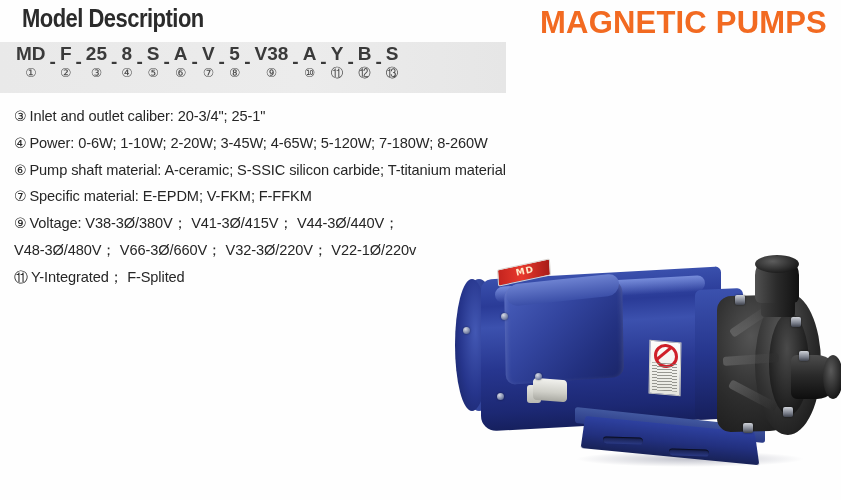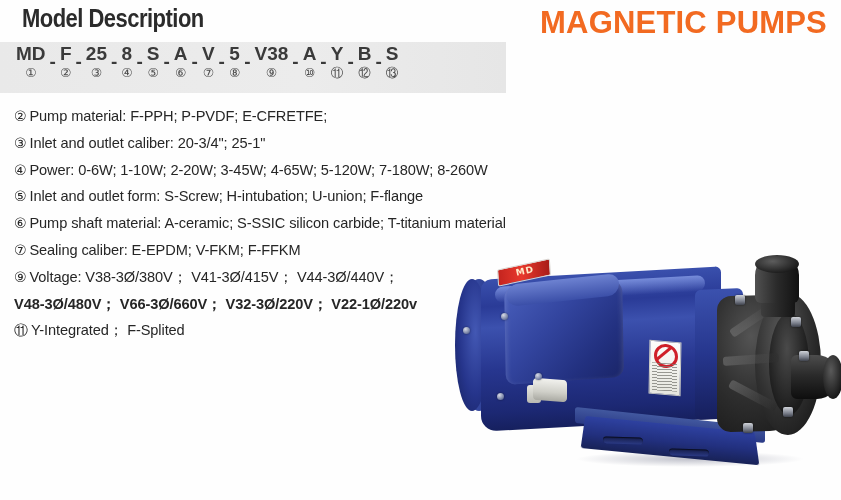--- a/index.html
+++ b/index.html
@@ -59,21 +59,21 @@
     color:#262626;
     line-height:26.8px;
     white-space:nowrap;
     letter-spacing:-0.1px;
   }
   .spec-line .cnum{
     font-family:"DejaVu Sans", sans-serif;
     font-size:14px;
     margin-right:3px;
   }
-  .spec-line.cont{padding-left:0px;font-weight:bold;}
+  .spec-line.cont{padding-left:0px;}
 
   
   #brand-title{
     position:absolute;right:14px;top:6px;
     text-align:right;
     color:#f26a21;
     font-weight:bold;
     font-size:31px;
     line-height:33px;
     letter-spacing:0.2px;
@@ -344,26 +344,24 @@
         <span class="code-num">⑫</span>
       </span>
       <span class="code-dash">-</span>
       <span class="code-seg">
         <span class="code-tok">S</span>
         <span class="code-num">⑬</span>
       </span>
     </div>
 
   <div id="spec-list">
-      <div class="spec-line"><span class="cnum">②</span><span>Pump material: F-PPH; P-PVDF; E-CFRETFE;</span></div>
       <div class="spec-line"><span class="cnum">③</span><span>Inlet and outlet caliber: 20-3/4"; 25-1"</span></div>
       <div class="spec-line"><span class="cnum">④</span><span>Power: 0-6W; 1-10W; 2-20W; 3-45W; 4-65W; 5-120W; 7-180W; 8-260W</span></div>
-      <div class="spec-line"><span class="cnum">⑤</span><span>Inlet and outlet form: S-Screw; H-intubation; U-union; F-flange</span></div>
       <div class="spec-line"><span class="cnum">⑥</span><span>Pump shaft material: A-ceramic; S-SSIC silicon carbide; T-titanium material</span></div>
-      <div class="spec-line"><span class="cnum">⑦</span><span>Sealing caliber: E-EPDM; V-FKM; F-FFKM</span></div>
+      <div class="spec-line"><span class="cnum">⑦</span><span>Specific material: E-EPDM; V-FKM; F-FFKM</span></div>
       <div class="spec-line"><span class="cnum">⑨</span><span>Voltage: V38-3Ø/380V； V41-3Ø/415V； V44-3Ø/440V；</span></div>
       <div class="spec-line cont"><span>V48-3Ø/480V； V66-3Ø/660V； V32-3Ø/220V； V22-1Ø/220v</span></div>
       <div class="spec-line"><span class="cnum">⑪</span><span>Y-Integrated；  F-Splited</span></div>
     </div>
 
   <div id="pump-photo">
     <div class="pp shadow"></div>
 
     <div class="pp motor-rear"></div>
     <div class="pp motor-rear-face"></div>

